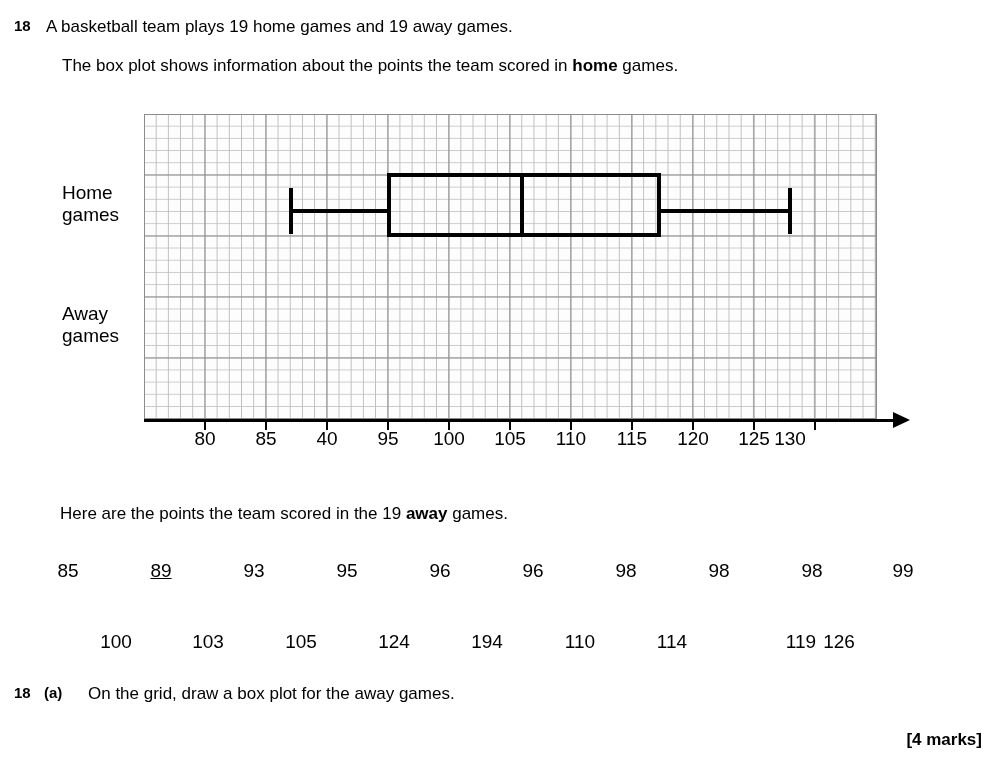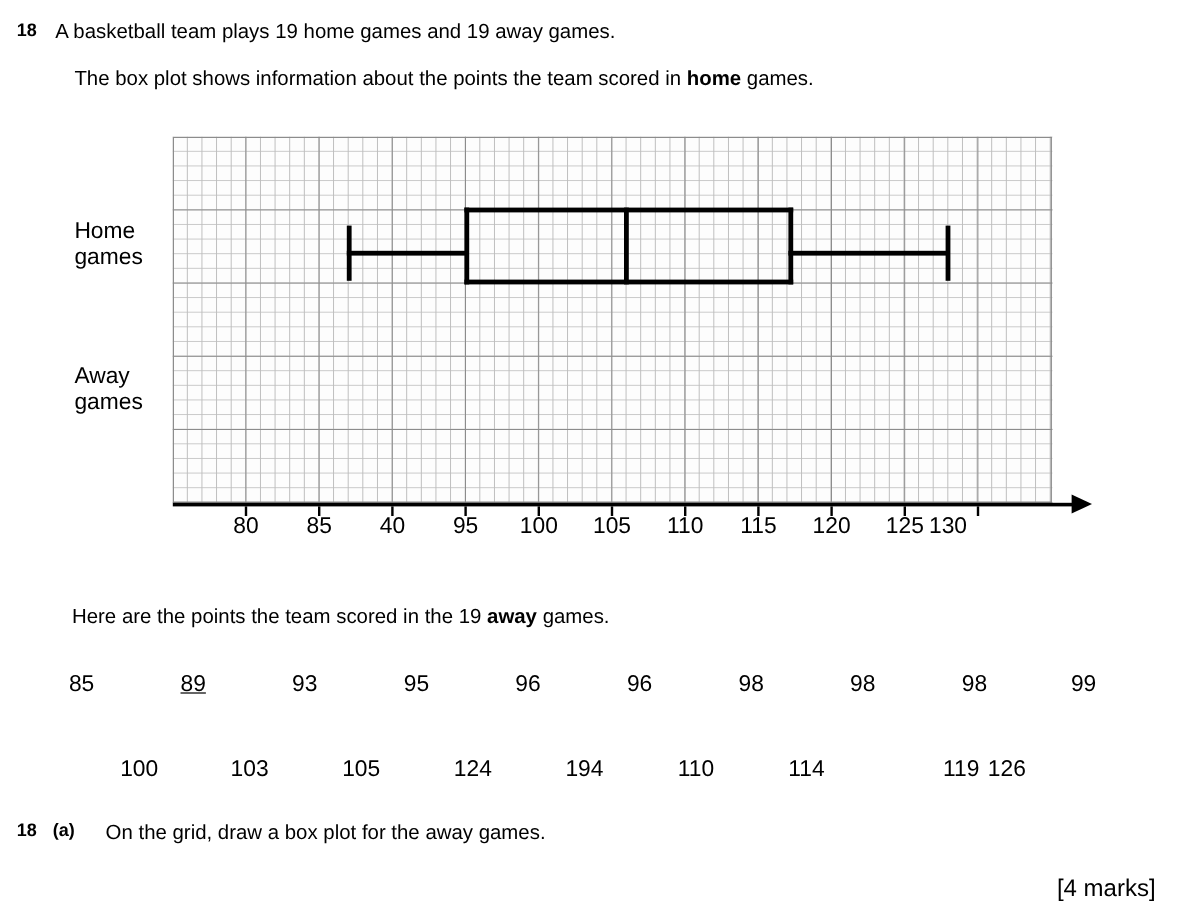--- a/index.html
+++ b/index.html
@@ -138,24 +138,24 @@
     line-height: 1;
   }
   .data-row span {
     position: absolute;
     transform: translateX(-50%);
     white-space: nowrap;
   }
 
   #marks-note {
     position: absolute;
-    right: 37px;
+    right: 18px;
     top: 730px;
-    font-size: 20px;
-    font-weight: normal;
+    font-size: 17px;
+    font-weight: bold;
   }
 </style>
 </head>
 <body>
 
 <div class="qnum" style="left:14px; top:18px;">18</div>
 
 <div class="qtext" style="left:46px; top:18px;">A basketball team plays 19 home games and 19 away games.</div>
 
 <div class="qtext" style="left:62px; top:57px;"><span>The box plot shows information about the points the team scored in </span><b>home</b><span> games.</span></div>

